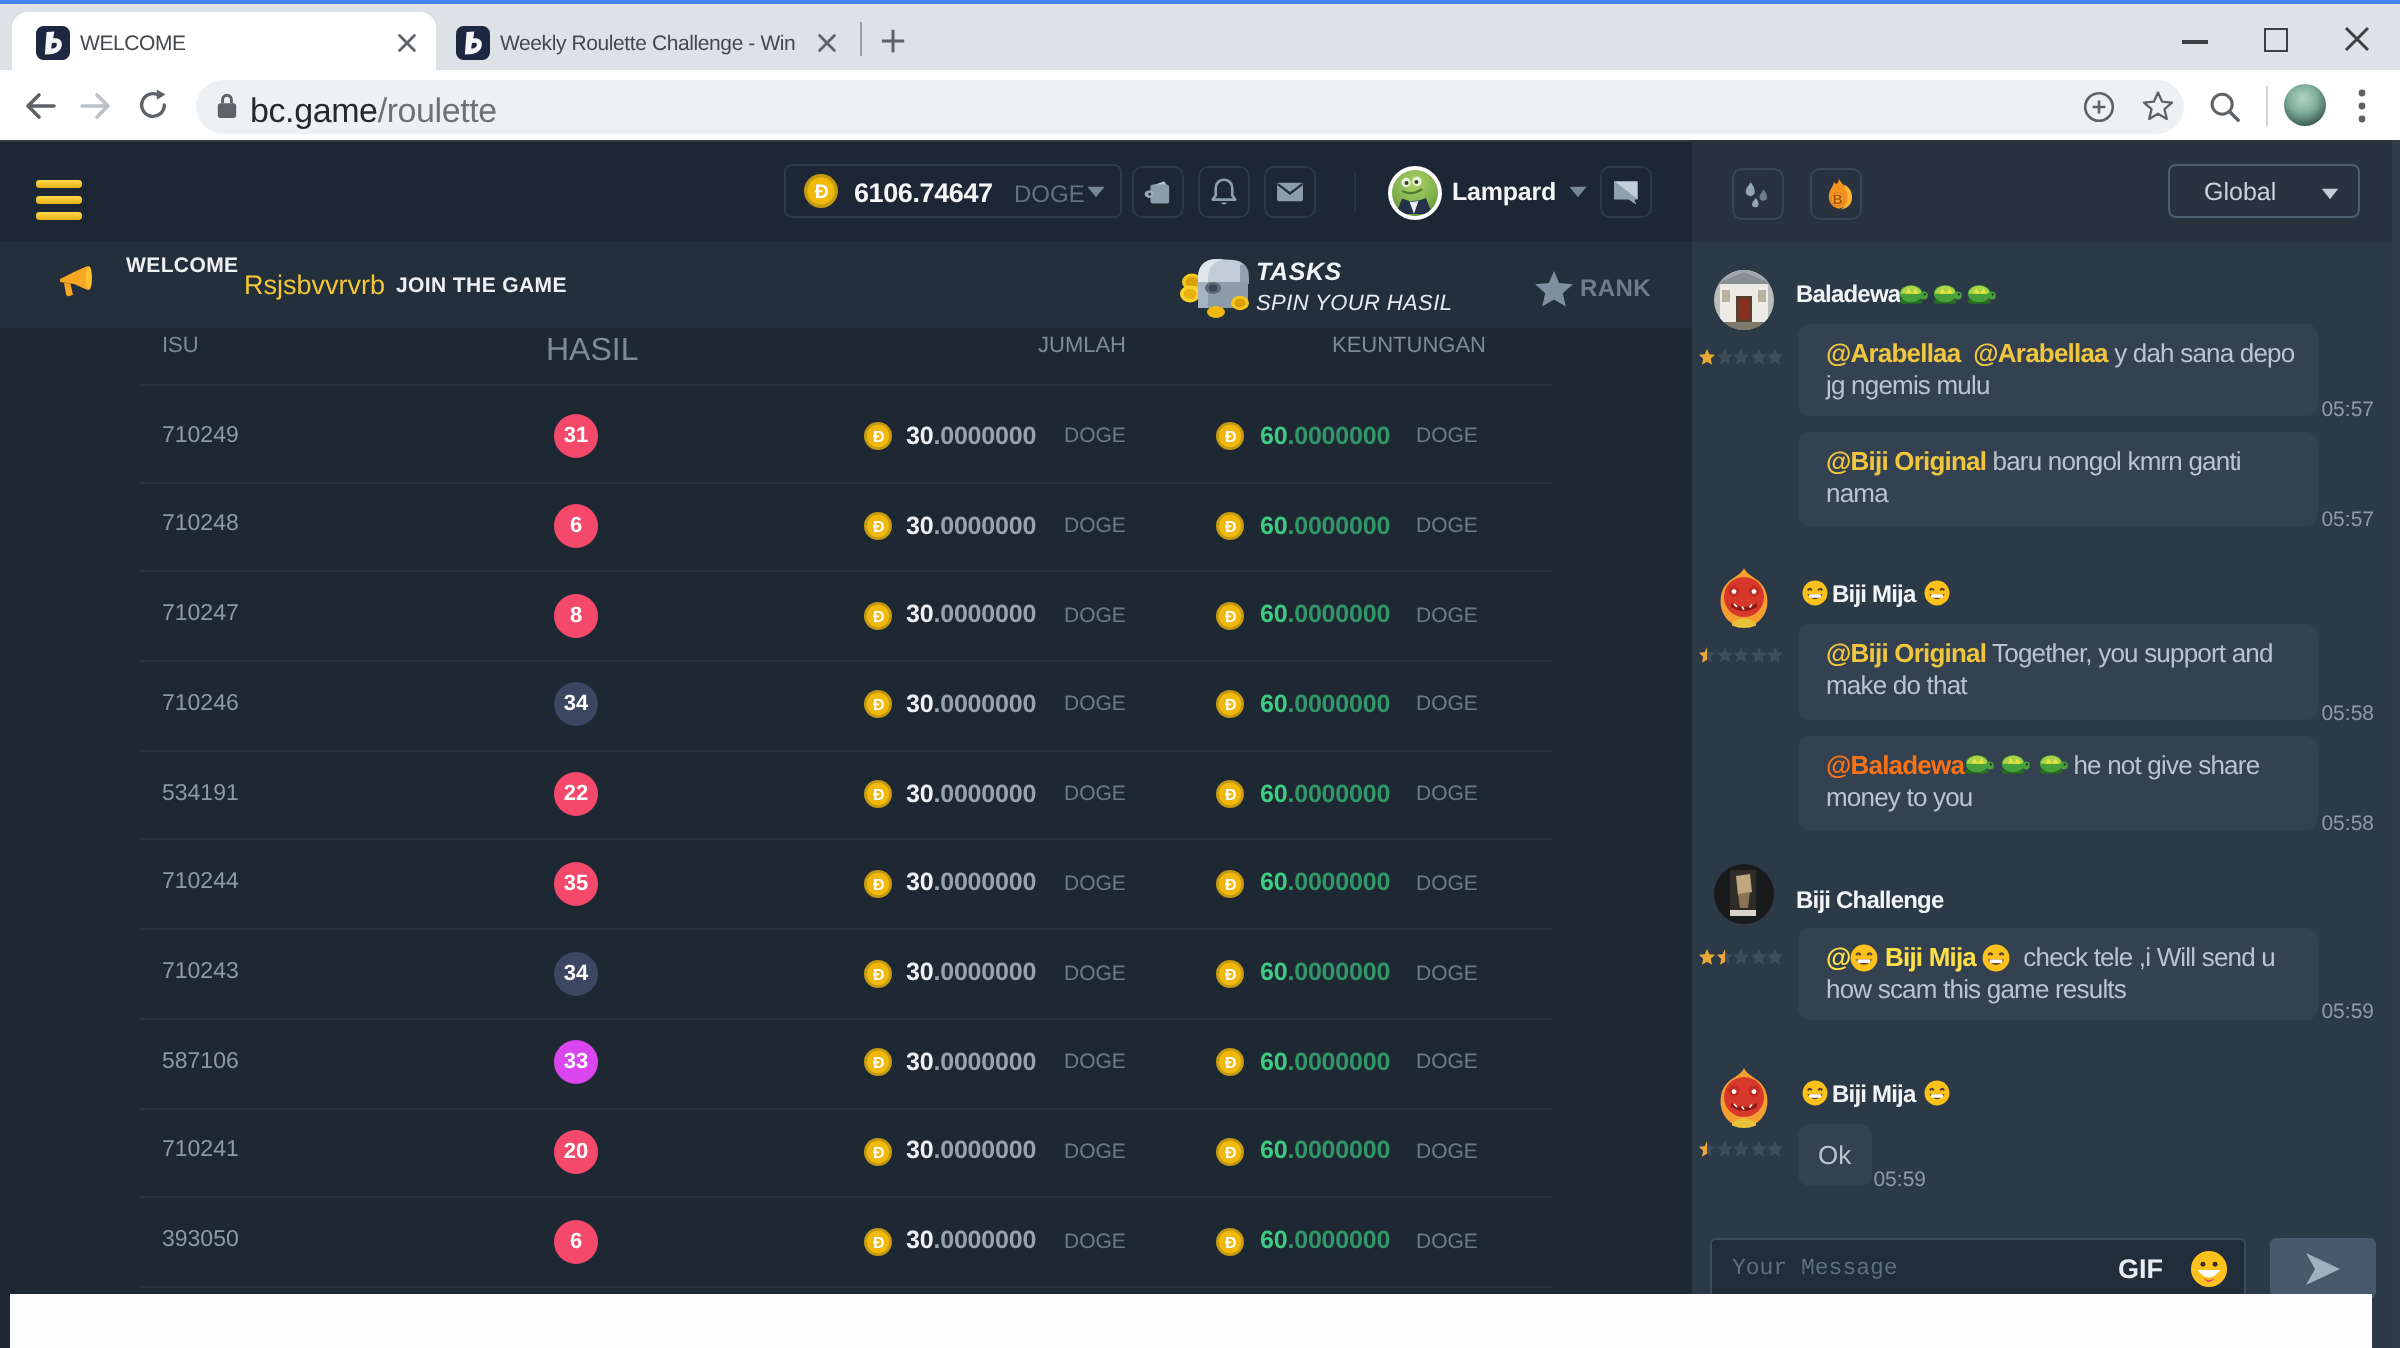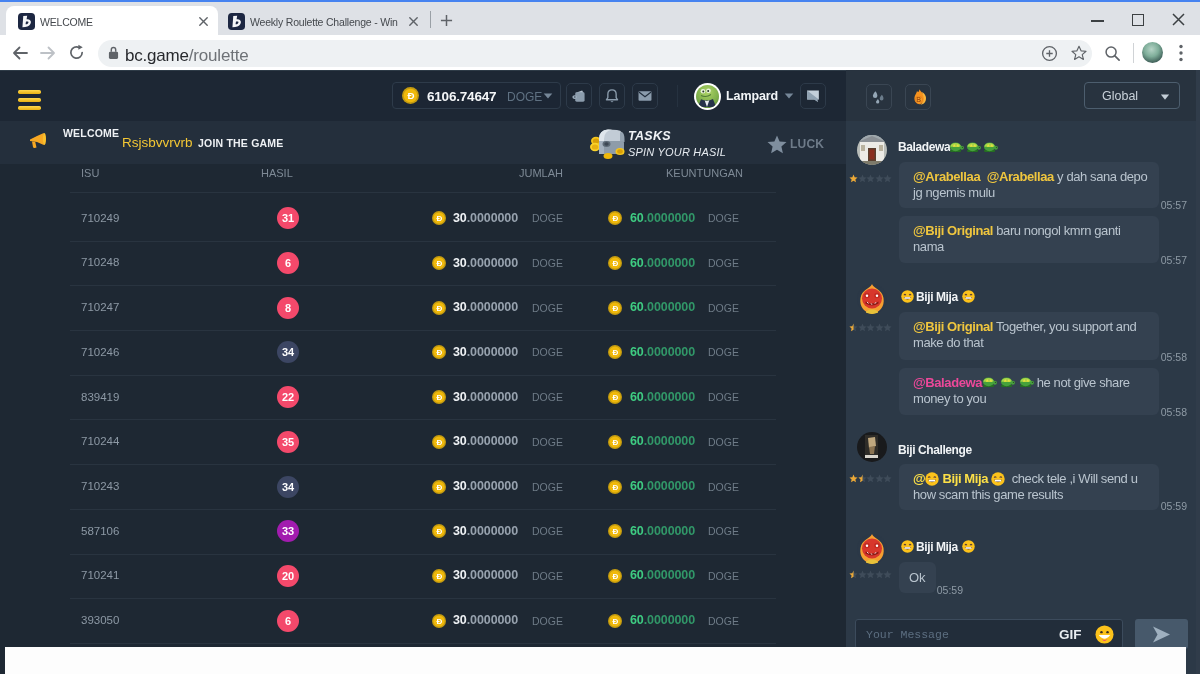--- a/index.html
+++ b/index.html
@@ -227,23 +227,23 @@
       <ellipse cx="19" cy="29" rx="4.5" ry="3" fill="#f0b90b"></ellipse>
     </svg>
   </div>
 <div class="abs" style="left:628px;top:129px;font-size:12.5px;font-weight:bold;font-style:italic;color:#f0f3f6;letter-spacing:0.3px">TASKS</div>
 <div class="abs" style="left:628px;top:146px;font-size:11px;font-style:italic;color:#e6ebf0;letter-spacing:0.2px">SPIN YOUR HASIL</div>
 <div class="abs" style="left:767px;top:135px">
     <svg width="20" height="19" viewBox="0 0 20 19">
       <path d="M10 0.5 L12.6 6.5 L19.5 7.1 L14.4 11.6 L15.9 18.3 L10 14.8 L4.1 18.3 L5.6 11.6 L0.5 7.1 L7.4 6.5 Z" fill="#7f8e9e"></path>
     </svg>
   </div>
-<div class="abs" style="left:790px;top:137px;font-size:12px;font-weight:bold;color:#6e7b89;letter-spacing:0.2px">LUCK</div>
+<div class="abs" style="left:790px;top:137px;font-size:12px;font-weight:bold;color:#6e7b89;letter-spacing:0.2px">RANK</div>
 <div class="abs" style="left:81px;top:167px;font-size:11px;color:#7e8a96">ISU</div>
-<div class="abs" style="left:261px;top:167px;font-size:11px;color:#7e8a96">HASIL</div>
+<div class="abs" style="left:273px;top:167px;font-size:16px;color:#7e8a96">HASIL</div>
 <div class="abs" style="left:519px;top:167px;font-size:11px;color:#7e8a96">JUMLAH</div>
 <div class="abs" style="left:666px;top:167px;font-size:11px;color:#7e8a96">KEUNTUNGAN</div>
 <div class="abs" style="left:70px;top:192px;width:706px;height:1px;background:#293440"></div>
 <div class="abs" style="left:81px;top:212px;font-size:11.5px;color:#8d99a5">710249</div>
 <div class="abs" style="left:277px;top:207px;width:22px;height:22px;border-radius:50%;background:#f4496b;font-size:11px;font-weight:bold;color:#fff;text-align:center;line-height:22px">31</div>
 <svg class="abs" style="left:432px;top:211px" width="14" height="14" viewBox="0 0 20 20">
     <circle cx="10" cy="10" r="10" fill="#c49b10"></circle>
     <circle cx="10" cy="10" r="8" fill="#f0b90b"></circle>
     <text x="10.5" y="14.3" font-size="11.5" font-weight="bold" fill="#fff" text-anchor="middle" font-family="Liberation Sans">Ð</text>
   </svg>
@@ -301,21 +301,21 @@
 <div class="abs" style="left:453px;top:345px;font-size:12.5px;font-weight:bold;color:#eef1f4;letter-spacing:-0.1px">30<span style="color:#97a2ae">.0000000</span></div>
 <div class="abs" style="left:532px;top:346px;font-size:10.5px;color:#6e7b87">DOGE</div>
 <svg class="abs" style="left:608px;top:345px" width="14" height="14" viewBox="0 0 20 20">
     <circle cx="10" cy="10" r="10" fill="#c49b10"></circle>
     <circle cx="10" cy="10" r="8" fill="#f0b90b"></circle>
     <text x="10.5" y="14.3" font-size="11.5" font-weight="bold" fill="#fff" text-anchor="middle" font-family="Liberation Sans">Ð</text>
   </svg>
 <div class="abs" style="left:630px;top:345px;font-size:12.5px;font-weight:bold;color:#3ecb82;letter-spacing:-0.1px">60<span style="color:#319768">.0000000</span></div>
 <div class="abs" style="left:708px;top:346px;font-size:10.5px;color:#6e7b87">DOGE</div>
 <div class="abs" style="left:70px;top:375px;width:706px;height:1px;background:#293440"></div>
-<div class="abs" style="left:81px;top:391px;font-size:11.5px;color:#8d99a5">839419</div>
+<div class="abs" style="left:81px;top:391px;font-size:11.5px;color:#8d99a5">534191</div>
 <div class="abs" style="left:277px;top:386px;width:22px;height:22px;border-radius:50%;background:#f4496b;font-size:11px;font-weight:bold;color:#fff;text-align:center;line-height:22px">22</div>
 <svg class="abs" style="left:432px;top:390px" width="14" height="14" viewBox="0 0 20 20">
     <circle cx="10" cy="10" r="10" fill="#c49b10"></circle>
     <circle cx="10" cy="10" r="8" fill="#f0b90b"></circle>
     <text x="10.5" y="14.3" font-size="11.5" font-weight="bold" fill="#fff" text-anchor="middle" font-family="Liberation Sans">Ð</text>
   </svg>
 <div class="abs" style="left:453px;top:390px;font-size:12.5px;font-weight:bold;color:#eef1f4;letter-spacing:-0.1px">30<span style="color:#97a2ae">.0000000</span></div>
 <div class="abs" style="left:532px;top:391px;font-size:10.5px;color:#6e7b87">DOGE</div>
 <svg class="abs" style="left:608px;top:390px" width="14" height="14" viewBox="0 0 20 20">
     <circle cx="10" cy="10" r="10" fill="#c49b10"></circle>
@@ -353,21 +353,21 @@
 <div class="abs" style="left:532px;top:481px;font-size:10.5px;color:#6e7b87">DOGE</div>
 <svg class="abs" style="left:608px;top:480px" width="14" height="14" viewBox="0 0 20 20">
     <circle cx="10" cy="10" r="10" fill="#c49b10"></circle>
     <circle cx="10" cy="10" r="8" fill="#f0b90b"></circle>
     <text x="10.5" y="14.3" font-size="11.5" font-weight="bold" fill="#fff" text-anchor="middle" font-family="Liberation Sans">Ð</text>
   </svg>
 <div class="abs" style="left:630px;top:479px;font-size:12.5px;font-weight:bold;color:#3ecb82;letter-spacing:-0.1px">60<span style="color:#319768">.0000000</span></div>
 <div class="abs" style="left:708px;top:481px;font-size:10.5px;color:#6e7b87">DOGE</div>
 <div class="abs" style="left:70px;top:509px;width:706px;height:1px;background:#293440"></div>
 <div class="abs" style="left:81px;top:525px;font-size:11.5px;color:#8d99a5">587106</div>
-<div class="abs" style="left:277px;top:520px;width:22px;height:22px;border-radius:50%;background:#a21caf;font-size:11px;font-weight:bold;color:#fff;text-align:center;line-height:22px">33</div>
+<div class="abs" style="left:277px;top:520px;width:22px;height:22px;border-radius:50%;background:#d946ef;font-size:11px;font-weight:bold;color:#fff;text-align:center;line-height:22px">33</div>
 <svg class="abs" style="left:432px;top:524px" width="14" height="14" viewBox="0 0 20 20">
     <circle cx="10" cy="10" r="10" fill="#c49b10"></circle>
     <circle cx="10" cy="10" r="8" fill="#f0b90b"></circle>
     <text x="10.5" y="14.3" font-size="11.5" font-weight="bold" fill="#fff" text-anchor="middle" font-family="Liberation Sans">Ð</text>
   </svg>
 <div class="abs" style="left:453px;top:524px;font-size:12.5px;font-weight:bold;color:#eef1f4;letter-spacing:-0.1px">30<span style="color:#97a2ae">.0000000</span></div>
 <div class="abs" style="left:532px;top:525px;font-size:10.5px;color:#6e7b87">DOGE</div>
 <svg class="abs" style="left:608px;top:524px" width="14" height="14" viewBox="0 0 20 20">
     <circle cx="10" cy="10" r="10" fill="#c49b10"></circle>
     <circle cx="10" cy="10" r="8" fill="#f0b90b"></circle>
@@ -531,21 +531,21 @@
 <svg class="abs" style="left:875px;top:323px" width="9" height="9" viewBox="0 0 20 20">
     <path d="M10 1 L12.6 7 L19 7.6 L14.2 12 L15.6 18.6 L10 15.2 L4.4 18.6 L5.8 12 L1 7.6 L7.4 7 Z" fill="#3f4c5a"></path>
   </svg>
 <svg class="abs" style="left:883px;top:323px" width="9" height="9" viewBox="0 0 20 20">
     <path d="M10 1 L12.6 7 L19 7.6 L14.2 12 L15.6 18.6 L10 15.2 L4.4 18.6 L5.8 12 L1 7.6 L7.4 7 Z" fill="#3f4c5a"></path>
   </svg>
 <div class="abs" style="left:899px;top:312px;width:260px;height:48px;background:#344150;border-radius:6px"></div>
 <div class="abs" style="left:913px;top:319px;width:250px;font-size:13px;color:#b9c4ce;line-height:16px;letter-spacing:-0.4px;white-space:nowrap"><b style="color:#f0c63e">@Biji Original</b> Together, you support and<br>make do that</div>
 <div class="abs" style="left:1157px;top:351px;width:30px;text-align:right;font-size:10.5px;color:#8e9aa5">05:58</div>
 <div class="abs" style="left:899px;top:368px;width:260px;height:47px;background:#344150;border-radius:6px"></div>
-<div class="abs" style="left:913px;top:375px;width:250px;font-size:13px;color:#b9c4ce;line-height:16px;letter-spacing:-0.4px;white-space:nowrap"><b style="color:#ec4899">@Baladewa</b><i style="font-style:normal"><svg width="15" height="12" viewBox="0 0 16 12" style="vertical-align:-1px">
+<div class="abs" style="left:913px;top:375px;width:250px;font-size:13px;color:#b9c4ce;line-height:16px;letter-spacing:-0.4px;white-space:nowrap"><b style="color:#f97316">@Baladewa</b><i style="font-style:normal"><svg width="15" height="12" viewBox="0 0 16 12" style="vertical-align:-1px">
         <rect x="1" y="8.8" width="12" height="2.4" rx="1.2" fill="#256e22"></rect>
         <ellipse cx="7" cy="5.8" rx="6" ry="4.6" fill="#46a13b"></ellipse>
         <path d="M1.5 5.8 a5.5 4.2 0 0 1 11 0 Z" fill="#a8d44a"></path>
         <path d="M4 5.8 l1.5 -3 l2 3 l2 -3 l1.5 3 Z" fill="#e8e23e"></path>
         <circle cx="13.8" cy="6.8" r="2.1" fill="#46a13b"></circle>
         <circle cx="14.3" cy="6.2" r="0.55" fill="#222"></circle>
       </svg></i> <i style="font-style:normal"><svg width="15" height="12" viewBox="0 0 16 12" style="vertical-align:-1px">
         <rect x="1" y="8.8" width="12" height="2.4" rx="1.2" fill="#256e22"></rect>
         <ellipse cx="7" cy="5.8" rx="6" ry="4.6" fill="#46a13b"></ellipse>
         <path d="M1.5 5.8 a5.5 4.2 0 0 1 11 0 Z" fill="#a8d44a"></path>

